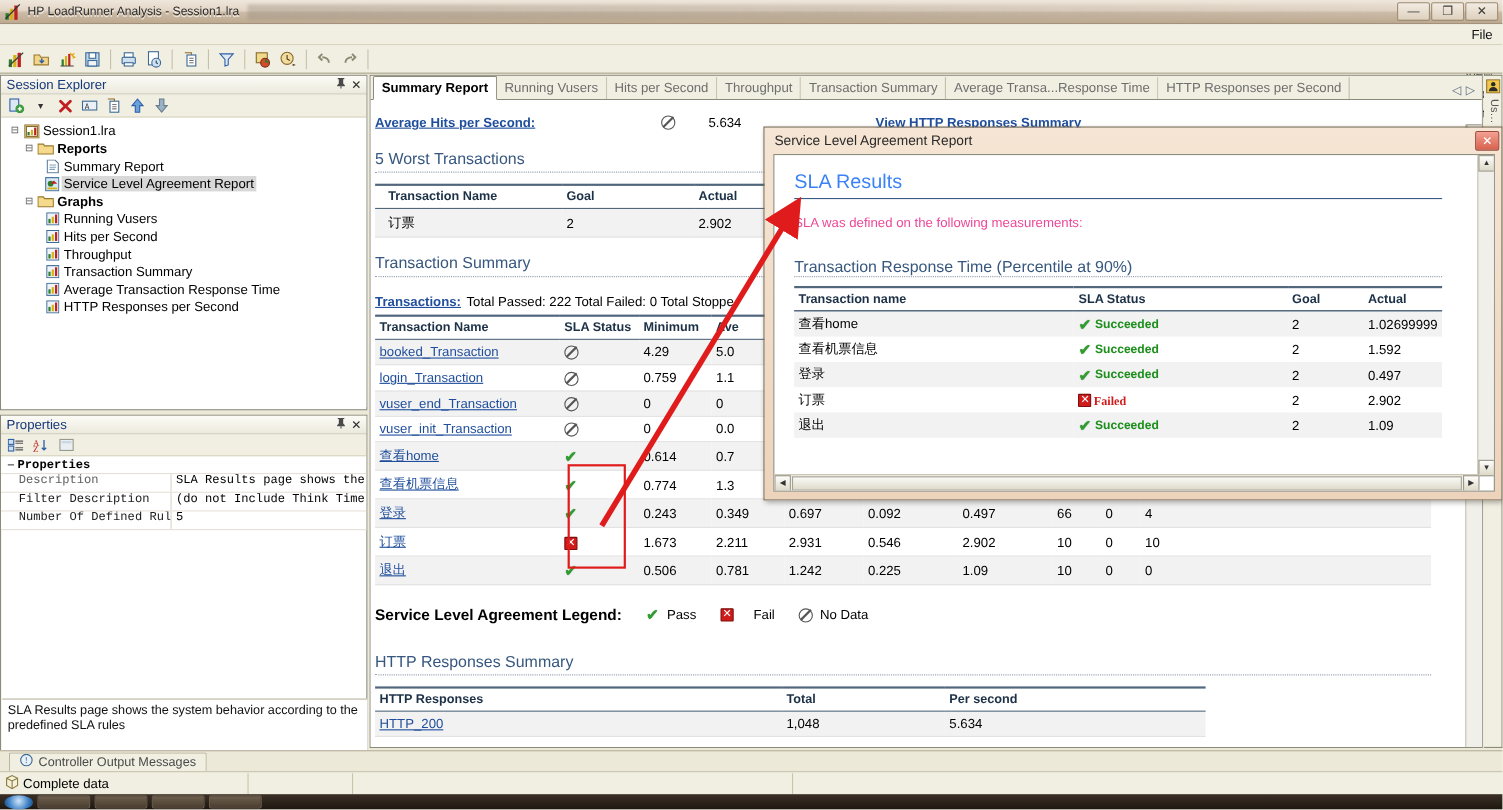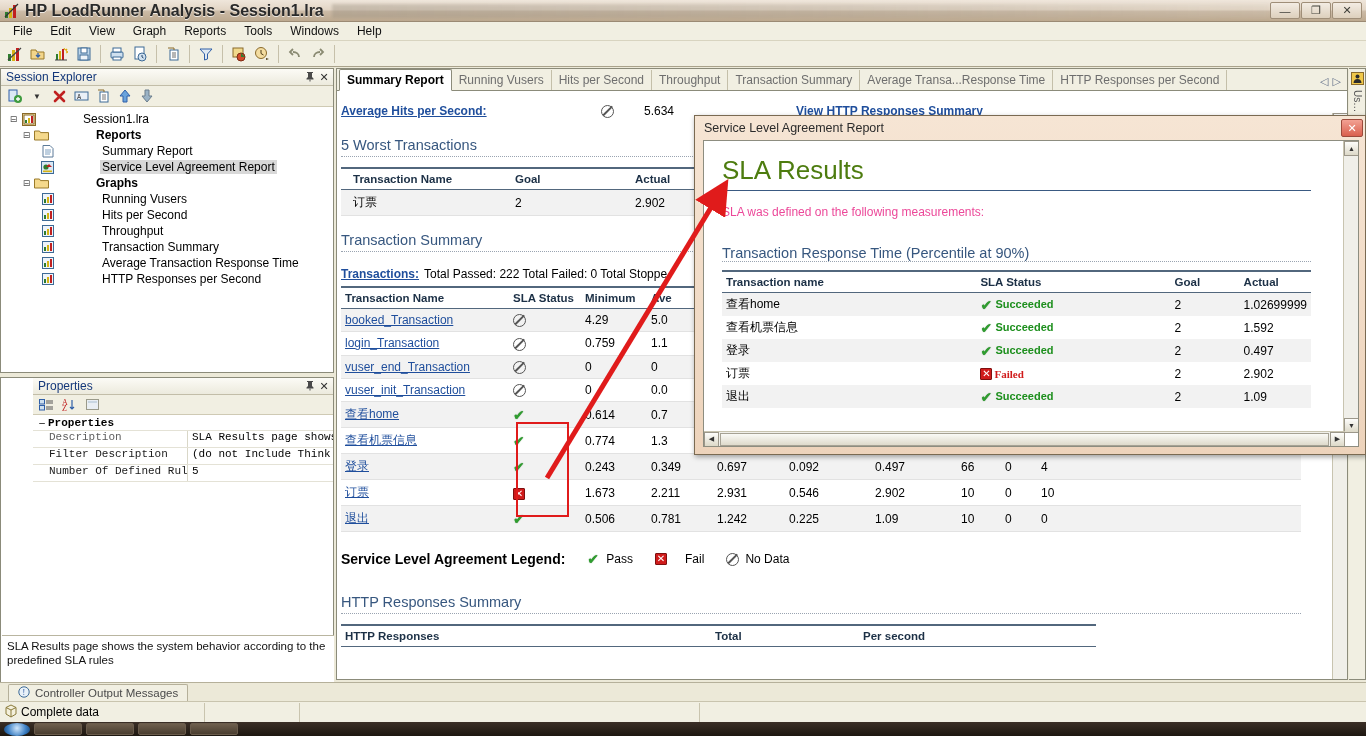--- a/index.html
+++ b/index.html
@@ -14,21 +14,21 @@
 
   
   #titlebar{
     position:absolute; left:0; top:0; width:1366px; height:22px;
     background:linear-gradient(to bottom,#efe6db 0%,#e3d6c6 45%,#cbbaa6 55%,#bda98f 100%);
     border-bottom:1px solid #9b8a74;
     display:flex; align-items:center;
   }
   #titlebar .tb-icon{ width:16px;height:16px;margin:0 5px 0 4px;flex:none;position:relative;}
   #titlebar .title-text{
-    font-size:16px; font-weight:bold; color:#2a2a2a; white-space:nowrap;
+    font-size:11px; font-weight:normal; color:#2a2a2a; white-space:nowrap;
     text-shadow:0 1px 0 rgba(255,255,255,.7);
   }
   #titlebar .ghost{
     flex:1; margin-left:8px; height:14px;
     background:linear-gradient(to right,rgba(150,140,125,.45),rgba(160,150,135,.3) 55%,rgba(200,190,175,.15));
     filter:blur(1.4px); opacity:.85;
   }
   .winbtns{ display:flex; margin-right:4px; }
   .winbtn{
     width:30px;height:17px;margin-left:1px;
@@ -37,20 +37,21 @@
     display:flex;align-items:center;justify-content:center;
     font-size:11px; color:#40403a;
   }
 
   
   #menubar{
     position:absolute; left:0; top:22px; width:1366px; height:19px;
     background:#f1efe2;
     display:flex; align-items:flex-end; padding-left:4px;
     border-bottom:1px solid #d8d4c0;
+    flex-direction:column;
   }
   #menubar .mi{ padding:2px 9px; font-size:12px; color:#111; }
 
   
   #toolbar{
     position:absolute; left:0; top:41px; width:1366px; height:26px;
     background:#f1efe2; border-bottom:1px solid #a9a28b;
     display:flex; align-items:center; padding-left:4px; gap:1px;
   }
   .tbtn{ width:22px;height:22px; display:flex;align-items:center;justify-content:center;
@@ -74,26 +75,26 @@
   #session-explorer{ left:0; top:68px; width:334px; height:305px; }
   #se-toolbar{
     height:21px; background:#f1efe2; border-bottom:1px solid #cfcab4;
     display:flex; align-items:center; padding-left:4px; gap:2px;
   }
   #se-toolbar .sbtn{ width:20px;height:18px;display:flex;align-items:center;justify-content:center;border:1px solid transparent;border-radius:2px;}
   #se-tree{ padding:4px 0 0 6px; font-size:12px; background:#fff; height:263px; overflow:hidden;}
   .tnode{ display:flex; align-items:center; height:16px; white-space:nowrap; }
   .tnode .exp{ width:13px; text-align:center; font-size:9px; color:#555; font-family:"DejaVu Sans",sans-serif;}
   .tnode .ico{ width:17px; height:14px; display:flex;align-items:center;justify-content:center;}
-  .tnode .lbl{ padding:0 2px;margin-left:44px; }
+  .tnode .lbl{ padding:0 2px; }
   .tnode.sel .lbl{ background:#d8d8d8; }
   .indent1{ padding-left:13px; }
   .indent2{ padding-left:32px; }
 
-  #properties{ left:0; top:377px; width:334px; height:320px;padding-left:32px; }
+  #properties{ left:0; top:377px; width:334px; height:320px; }
   #prop-toolbar{
     height:20px;background:#f1efe2;border-bottom:1px solid #cfcab4;
     display:flex;align-items:center;padding-left:3px;gap:3px;
   }
   #prop-toolbar .pbtn{width:20px;height:17px;display:flex;align-items:center;justify-content:center;border:1px solid transparent;}
   #prop-grid{ font-family:"Liberation Mono","DejaVu Sans Mono",monospace; font-size:11px; background:#fff;}
   .pg-cat{ display:flex;align-items:center;height:16px;font-weight:bold;padding-left:3px;border-bottom:1px solid #e4e2d6;}
   .pg-cat .exp{width:12px;text-align:center;font-size:9px;font-family:"DejaVu Sans",sans-serif;font-weight:normal;}
   .pg-row{ display:flex; height:17px; border-bottom:1px solid #e4e2d6;}
   .pg-row .k{ width:155px; padding-left:16px; color:#5e5e5e; border-right:1px solid #d9d7c8; overflow:hidden; white-space:nowrap;}
@@ -209,21 +210,21 @@
     background:linear-gradient(to bottom,#f2a193,#d9604e);
     border:1px solid #9c4a3c; border-radius:2px;
     color:#fff; font-size:11px; display:flex;align-items:center;justify-content:center;
   }
   #sla-body{
     position:absolute; left:8px; top:24px; width:656px; height:307px;
     background:#fff; border:1px solid #8d8d80;
     overflow:hidden;
   }
   #sla-content{ padding:14px 18px 0 18px; width:625px;}
-  #sla-h1{ font-size:26px; color:#4d7c0f; font-family:"Liberation Sans",sans-serif; }
+  #sla-h1{ font-size:18px; color:#3b82f6; font-family:"Liberation Sans",sans-serif; }
   .sla-rule{ border-bottom:1.5px solid #3a5a82; margin:4px 0 14px 0; }
   .sla-note{ font-size:12px; color:#ec4899; }
   .sla-sec{ color:#37577f; font-size:14.5px; margin-top:26px;}
   #sla-vscroll{
     position:absolute; right:0; top:0; width:15px; height:292px;
     background:#f0efe9; border-left:1px solid #c8c4b0;
   }
   #sla-hscroll{
     position:absolute; left:0; bottom:0; width:641px; height:15px;
     background:#f0efe9; border-top:1px solid #c8c4b0;
@@ -823,20 +824,25 @@
       </div>
 
       <div class="sec-title" style="margin-top:18px">HTTP Responses Summary</div>
       <div class="dotted"></div>
       <table class="rep" style="width:755px">
         <tbody>
             <tr>
           <th style="width:370px">HTTP Responses</th>
           <th style="width:148px">Total</th>
           <th>Per second</th>
+        </tr>
+        <tr class="odd">
+          <td><a class="tx-link">HTTP_200</a></td>
+          <td>1,048</td>
+          <td>5.634</td>
         </tr>
       </tbody>
         </table>
     </div>
 
     <div class="vscroll">
       <div class="arrow">▲</div>
 
     </div>
   </div>
@@ -938,21 +944,21 @@
       <svg width="12" height="12" viewBox="0 0 12 12">
           <circle cx="6" cy="6" r="5.2" fill="#e8f1f8" stroke="#3d6a96"></circle>
           <text x="4.4" y="9" font-size="8" fill="#1f4e9c" font-family="serif">!</text>
         </svg>
     </span>
     <span>Controller Output Messages</span>
   </div>
 </div>
 
 <div id="statusbar">
-  <div class="seg" style="width:205px">
+  <div class="seg" style="width:226px">
     <span style="margin-right:4px">
       <svg width="12" height="14" viewBox="0 0 12 14">
           <path d="M1 3.5L6 1l5 2.5V10L6 13L1 10z" fill="#f4f0dc" stroke="#8a7a3a"></path>
           <path d="M1 3.5L6 6l5-2.5M6 6v7" stroke="#8a7a3a" fill="none"></path>
         </svg>
     </span>
     <span>Complete data</span>
   </div>
   <div class="seg" style="width:95px"></div>
   <div class="seg" style="width:400px"></div>

